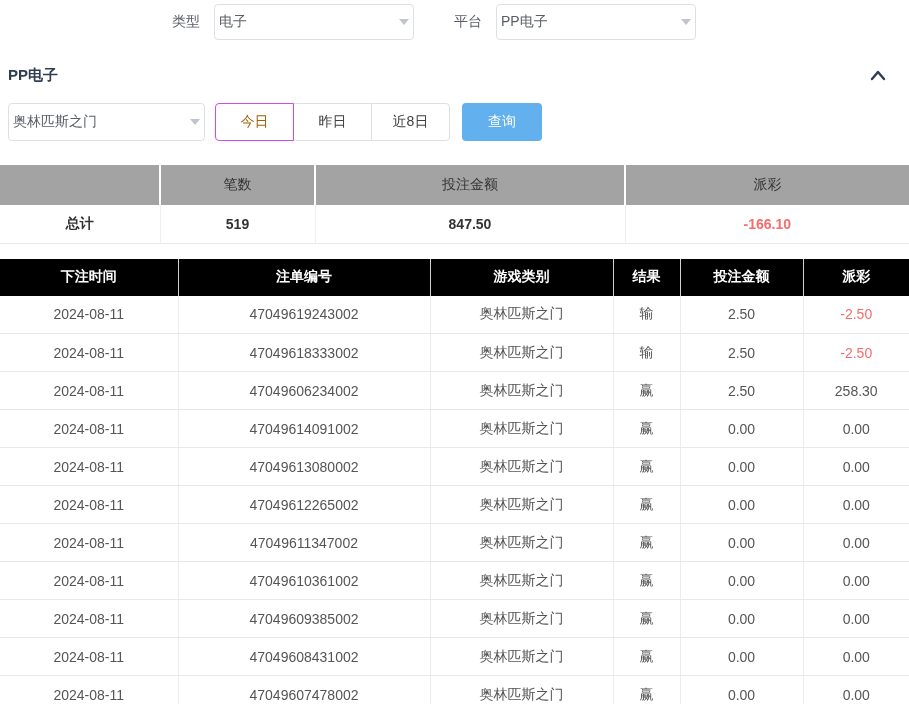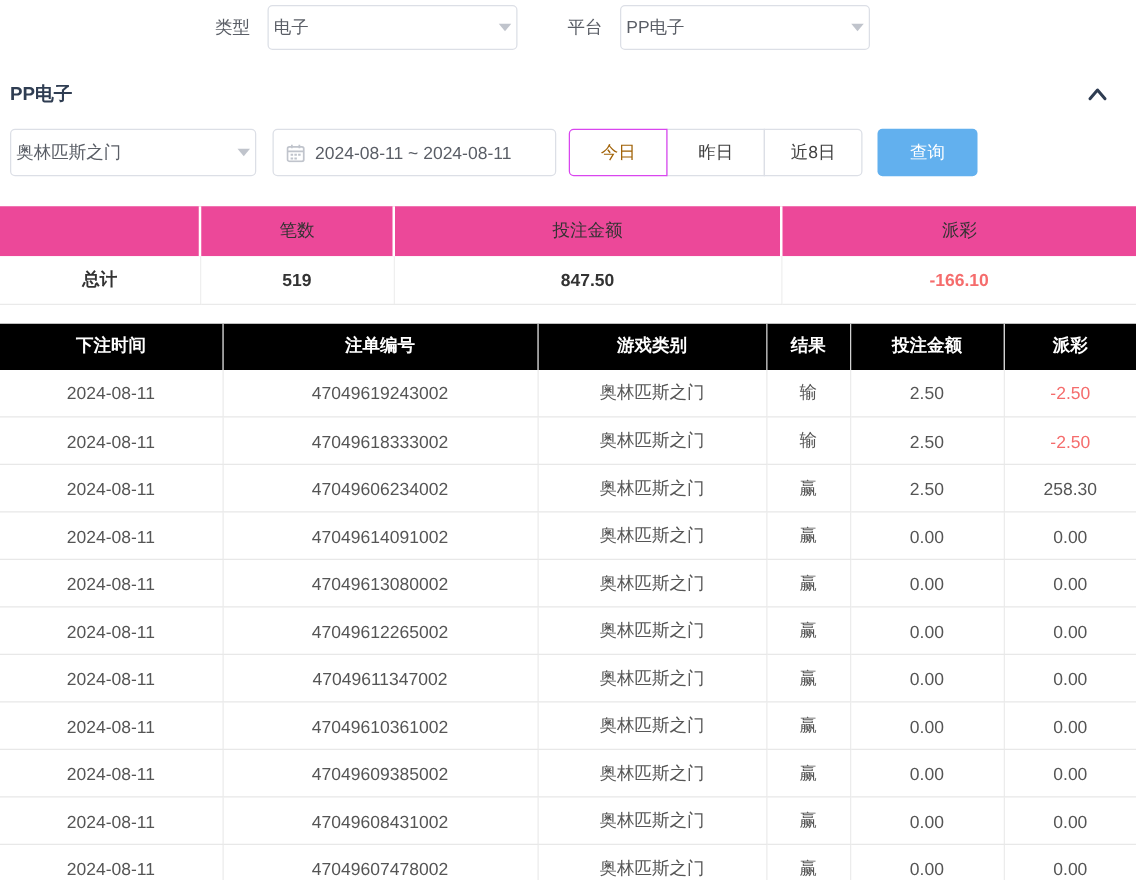--- a/index.html
+++ b/index.html
@@ -36,21 +36,21 @@
   .quick-btn + .quick-btn { margin-left: -1px; }
   .quick-btn:first-child { border-radius: 4px 0 0 4px; }
   .quick-btn:last-child { border-radius: 0 4px 4px 0; }
   .quick-btn.active { border: 1px solid #d946ef; color: #a16207; position: relative; z-index: 1; }
   .query-btn { width: 80px; height: 38px; margin-left: 12px; background: #62b0ee; color: #fff;
                border: none; border-radius: 4px; font-size: 14px; cursor: pointer; }
 
   
   table { border-collapse: collapse; table-layout: fixed; width: 909px; font-size: 14px; }
   .summary { margin-top: 24px; }
-  .summary th { background: #ec4899; height: 40px; font-weight: normal; color: #333;
+  .summary th { background: #a3a3a3; height: 40px; font-weight: normal; color: #333;
                 text-align: center; border-right: 2px solid #fff; }
   .summary th:last-child { border-right: none; }
   .summary td { background: #fff; height: 38px; text-align: center; color: #333;
                 border-right: 1px solid #efefef; border-bottom: 1px solid #eaeaea; font-weight: bold; }
   .summary td:last-child { border-right: none; }
 
   
   .records { margin-top: 15px; }
   .records th { background: #000000; color: #fff; height: 37px; font-weight: bold;
                 text-align: center; border-right: 1px solid #d2d2d2; }
@@ -86,36 +86,20 @@
       <svg width="18" height="14" viewBox="0 0 18 14">
           <polyline points="3,11 9,4 15,11" fill="none" stroke="#2f3d52" stroke-width="2.4" stroke-linecap="round" stroke-linejoin="round"></polyline>
         </svg>
     </span>
   </div>
 
   <div class="querybar">
     <div class="select game-select">
       <span>奥林匹斯之门</span>
       <span class="caret"></span>
-    </div>
-    <div class="date-input">
-      <span class="cal-icon">
-        <svg width="15" height="15" viewBox="0 0 15 15">
-            <rect x="1" y="2.5" width="13" height="11.5" rx="1.5" fill="none" stroke="#c0c4cc" stroke-width="1.4"></rect>
-            <line x1="1" y1="6" x2="14" y2="6" stroke="#c0c4cc" stroke-width="1.4"></line>
-            <line x1="4.5" y1="0.8" x2="4.5" y2="3.5" stroke="#c0c4cc" stroke-width="1.4"></line>
-            <line x1="10.5" y1="0.8" x2="10.5" y2="3.5" stroke="#c0c4cc" stroke-width="1.4"></line>
-            <rect x="3.5" y="8" width="2" height="1.6" fill="#c0c4cc"></rect>
-            <rect x="6.5" y="8" width="2" height="1.6" fill="#c0c4cc"></rect>
-            <rect x="9.5" y="8" width="2" height="1.6" fill="#c0c4cc"></rect>
-            <rect x="3.5" y="11" width="2" height="1.6" fill="#c0c4cc"></rect>
-            <rect x="6.5" y="11" width="2" height="1.6" fill="#c0c4cc"></rect>
-          </svg>
-      </span>
-      <span class="date-text">2024-08-11 ~ 2024-08-11</span>
     </div>
     <div class="btn-group">
       <span class="quick-btn active">今日</span>
       <span class="quick-btn">昨日</span>
       <span class="quick-btn">近8日</span>
     </div>
     <button class="query-btn">查询</button>
   </div>
 
   <table class="summary">

